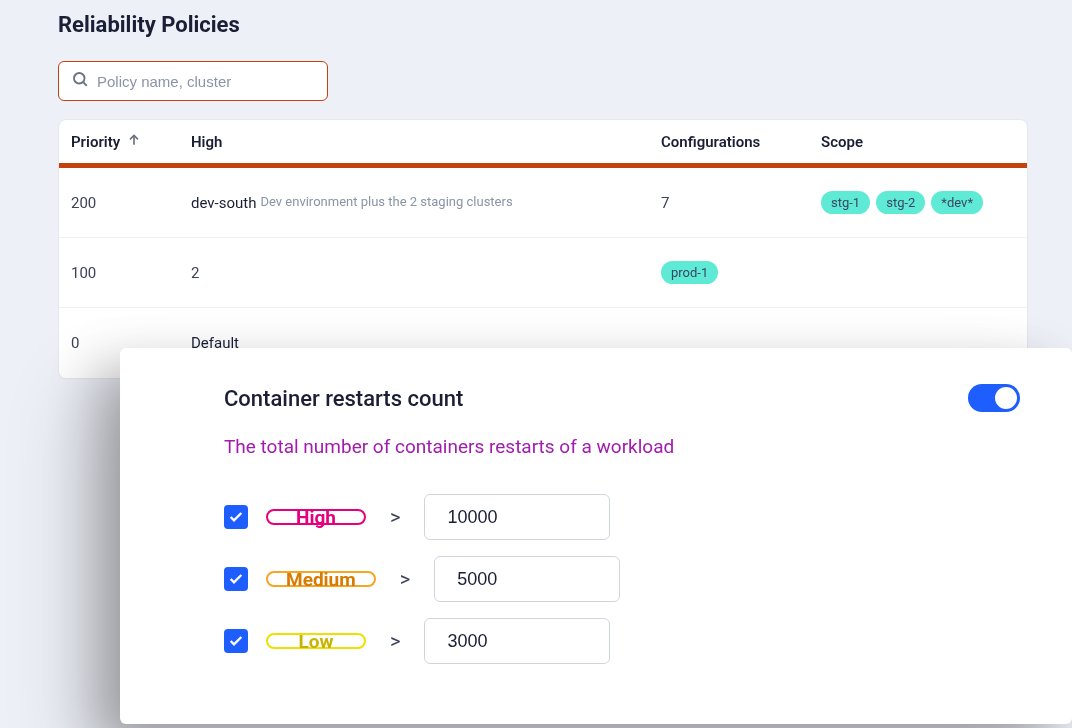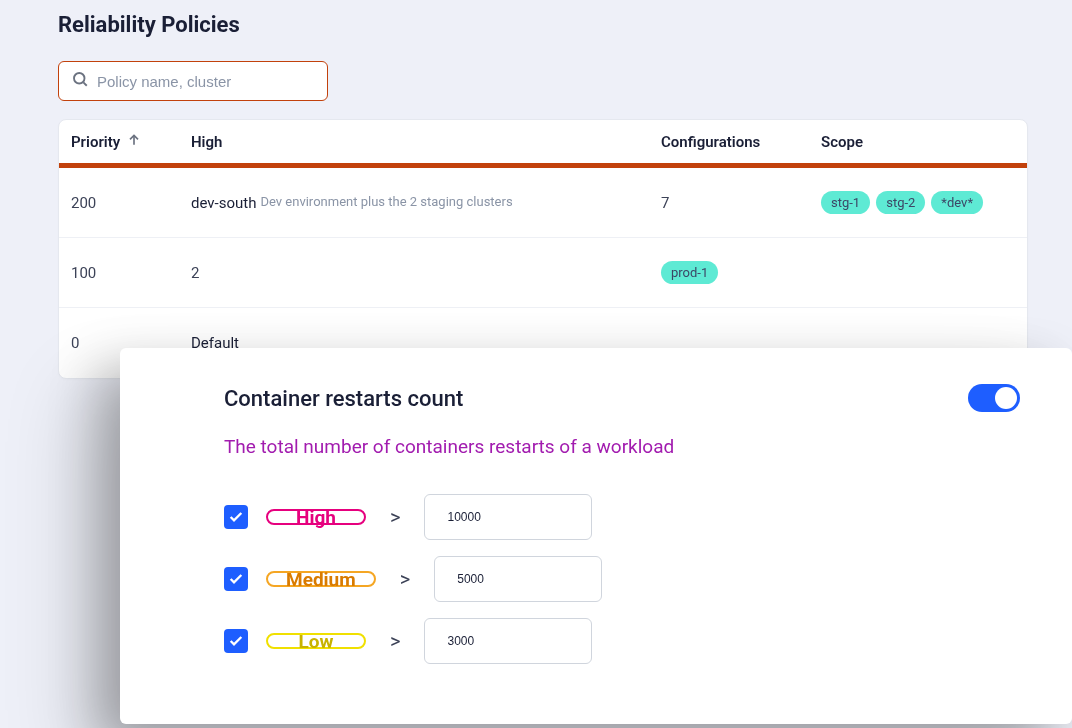--- a/index.html
+++ b/index.html
@@ -184,25 +184,25 @@
     }
     .level-high { color: #e6007e; border-color: #e6007e; }
     .level-medium { color: #d97b00; border-color: #f5a623; }
     .level-low { color: #c8b300; border-color: #f0e000; }
     .operator {
       font-size: 20px;
       color: #3c4257;
       padding: 0 6px;
     }
     .threshold-input {
-      width: 168px;
+      width: 186px;
       height: 46px;
       border: 1px solid #d0d5dd;
       border-radius: 6px;
-      font-size: 12px;
+      font-size: 18px;
       padding: 0 22px;
       color: #1a1f36;
       outline: none;
     }
   </style>
 </head>
 <body>
 
 <div class="page-container">
   <h1 class="page-title">Reliability Policies</h1>

